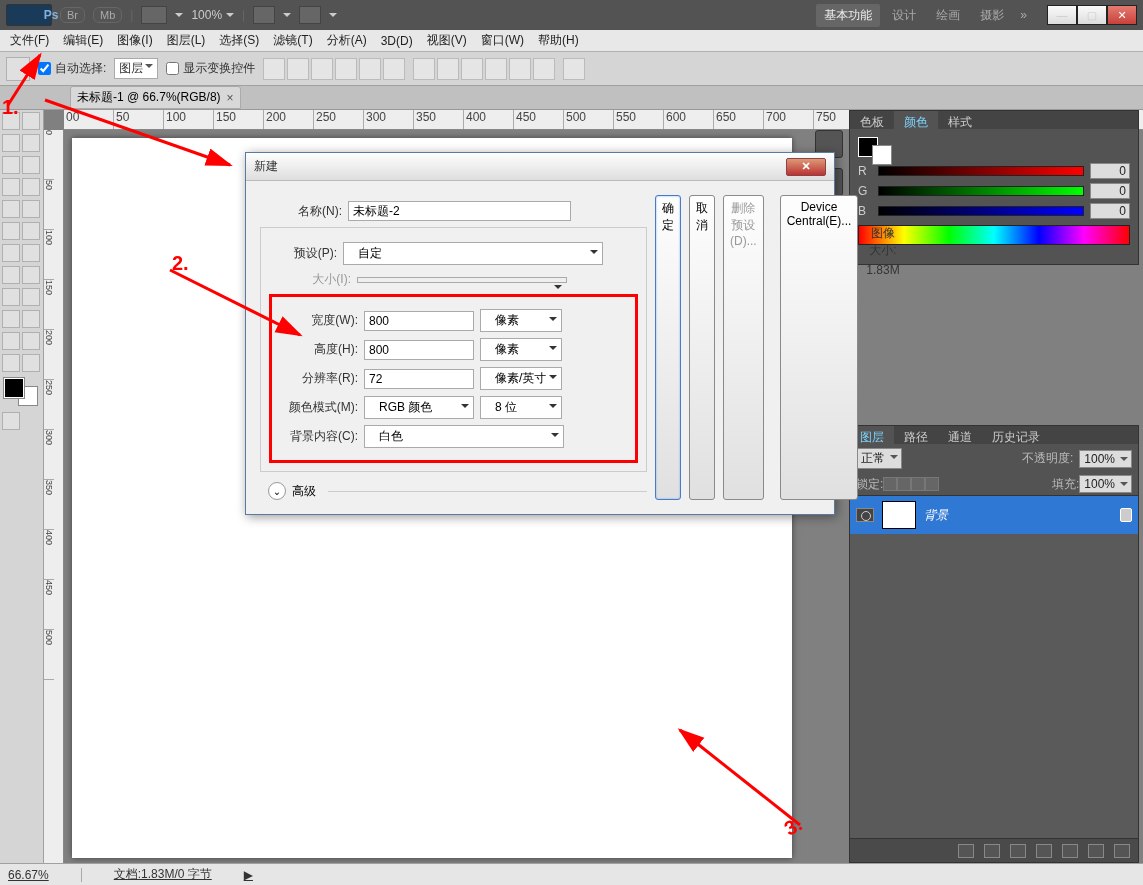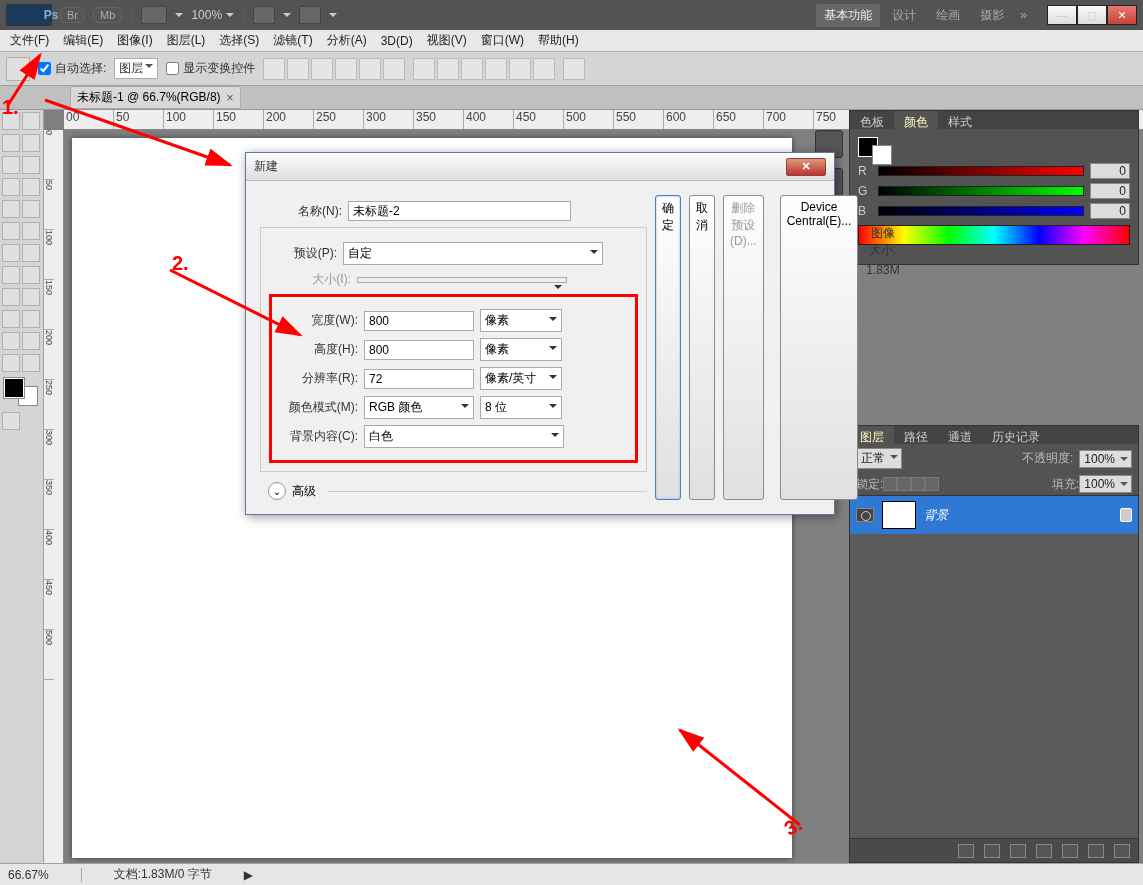--- a/index.html
+++ b/index.html
@@ -56,21 +56,21 @@
   .ruler-v span{display:block; height:50px; border-bottom:1px solid #aaa; font-size:9px; writing-mode:vertical-rl; color:#444;}
   .canvas { position:absolute; left:28px; top:28px; width:720px; height:720px; background:#fff; box-shadow:0 0 6px rgba(0,0,0,.5);}
 
   
   .rightcol { width:290px; position:absolute; right:4px; top:110px; bottom:22px; display:flex; flex-direction:column; pointer-events:none;}
   .collapse-bar{ width:30px; position:absolute; right:298px; top:130px; display:flex; flex-direction:column; gap:10px;}
   .collapse-bar .cicon{ width:28px;height:28px; background:#555; border:1px solid #333; border-radius:3px;}
   .panel { background:#535353; border:1px solid #333; margin-top:0px; pointer-events:auto;}
   .panel-tabs { display:flex; background:#444; height:18px;}
   .ptab { padding:3px 10px; color:#ccc; background:#444;}
-  .ptab.active { background:#535353; color:#fef9c3;}
+  .ptab.active { background:#535353; color:#7dd3fc;}
   .panel-body { padding:8px; color:#ccc; }
   .color-panel { height:155px;}
   .sliderrow { display:flex; align-items:center; gap:6px; margin:4px 0;}
   .sliderrow .lab{width:14px;}
   .sliderrow .track { flex:1; height:10px; border:1px solid #222;}
   .trR{background:linear-gradient(to right,#000,#f00);} .trG{background:linear-gradient(to right,#000,#0f0);} .trB{background:linear-gradient(to right,#000,#00f);}
   .sliderrow .val { width:40px; height:16px; background:#ddd; border:1px solid #888; color:#222; text-align:right; padding-right:3px;}
   .colorbar { height:20px; margin-top:6px; background:linear-gradient(to right,red,yellow,lime,cyan,blue,magenta,red); border:1px solid #222;}
   .swatches { display:flex; gap:2px; margin-bottom:6px;}
   .sw{width:20px;height:20px;border:1px solid #888;}
@@ -95,35 +95,35 @@
   
   .dialog { position:absolute; left:245px; top:152px; width:590px; background:#f0f0f0; border:1px solid #5a7aa0; box-shadow:2px 2px 10px rgba(0,0,0,.4);}
   .dtitle { background:linear-gradient(#fefefe,#dedede); border-bottom:1px solid #bbb; height:28px; display:flex; align-items:center; padding:0 8px; color:#333; font-size:12px;}
   .dclose { margin-left:auto; width:40px;height:18px;background:linear-gradient(#d97,#b33);border:1px solid #844;border-radius:2px;color:#fff;display:flex;align-items:center;justify-content:center;font-size:11px;font-weight:bold;}
   .dbody { padding:14px 14px 14px 14px; display:flex; gap:8px;}
   .dleft { flex:1;}
   .drow { display:flex; align-items:center; margin:6px 0; gap:6px;}
   .drow .lab { width:82px; text-align:right; color:#333;}
   .drow .lab.dis { color:#999;}
   .dinput { border:1px solid #aaa; padding:2px 4px; background:#fff; }
-  .dsel { border:1px solid #aaa; padding:2px 14px 2px 4px; background:#fff; position:relative;}
+  .dsel { border:1px solid #aaa; padding:2px 14px 2px 14px; background:#fff; position:relative;}
   .dsel::after{content:"";position:absolute;right:4px;top:7px;border-left:4px solid transparent;border-right:4px solid transparent;border-top:4px solid #333;}
   .redbox { border:3px solid #f00; padding:6px 4px; margin-top:4px;}
   fieldset.preset { border:1px solid #ccc; padding:8px 8px 8px 8px; margin-top:4px;}
   .advrow { display:flex; align-items:center; gap:6px; margin:10px 0 0 8px;}
   .advbtn{width:18px;height:18px;border:1px solid #999;border-radius:9px;background:#fff;display:flex;align-items:center;justify-content:center;font-size:10px;}
   .dbtns { width:165px; display:flex; flex-direction:row; gap:8px; align-items:stretch;}
   .dbtn { border:1px solid #8a8a8a; background:linear-gradient(#fefefe,#e0e0e0); padding:4px 6px; border-radius:3px; text-align:center;}
   .dbtn.primary { border:1px solid #4a7ac0; box-shadow:0 0 2px #6af inset;}
   .dbtn.disabled { color:#999;}
   .dinfo { text-align:center; margin-top:30px; color:#333;}
   .dinfo .v{margin-top:4px;}
 
   
-  .status { position:absolute; left:0; right:0; bottom:0; height:22px; background:#e6e6e6; border-top:1px solid #a0a0a0; display:flex; align-items:center; padding:8px 8px; gap:32px; color:#333;}
+  .status { position:absolute; left:0; right:0; bottom:0; height:22px; background:#e6e6e6; border-top:1px solid #a0a0a0; display:flex; align-items:center; padding:8px 8px; gap:32px; color:#333;text-decoration:underline;}
   .status .sep{width:1px;height:14px;background:#aaa;}
 
   
   .annot { position:absolute; pointer-events:none; font-weight:bold; color:#f00; font-size:20px; font-family:Arial;}
   svg.overlay{position:absolute;left:0;top:0;pointer-events:none;}
 </style>
 </head>
 <body>
 
 <div class="app-top">

